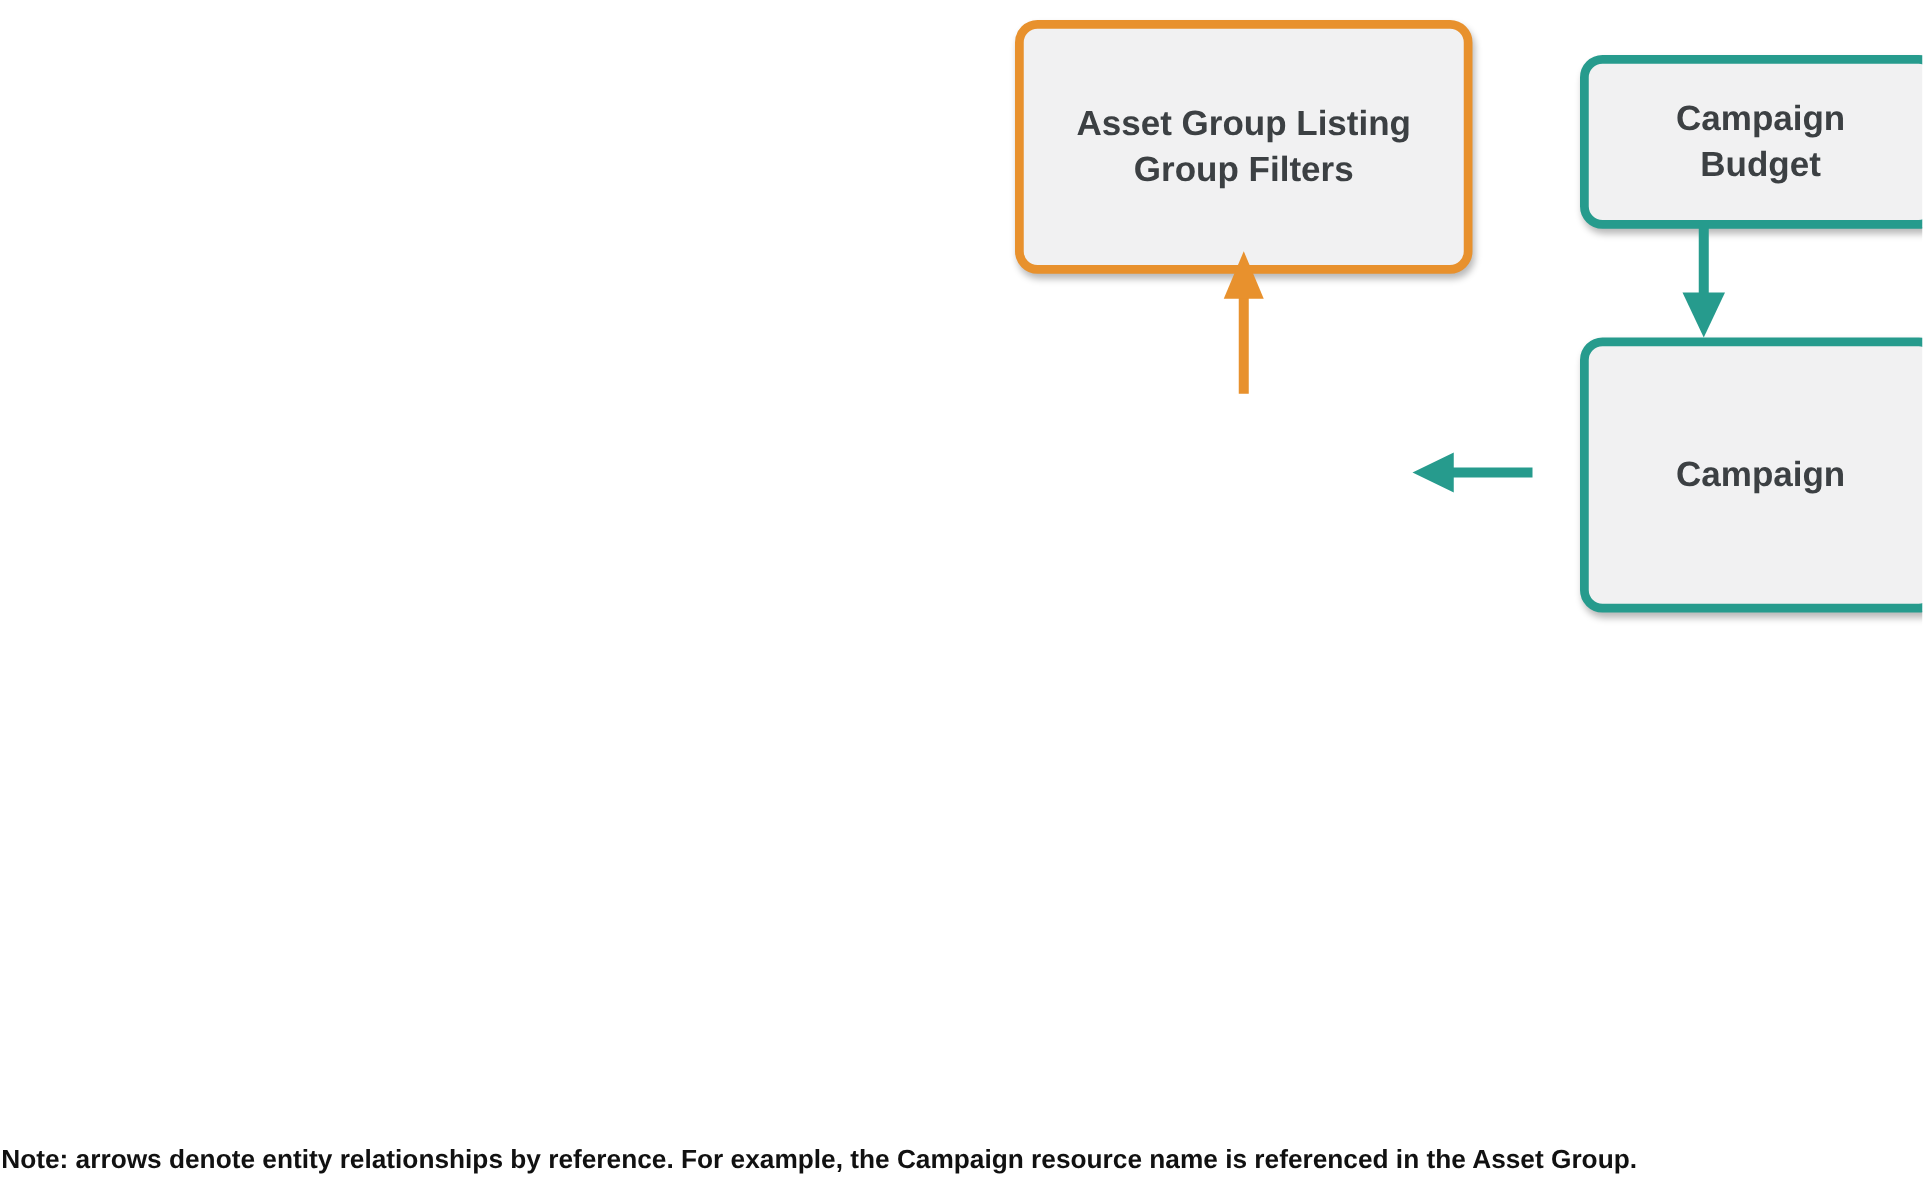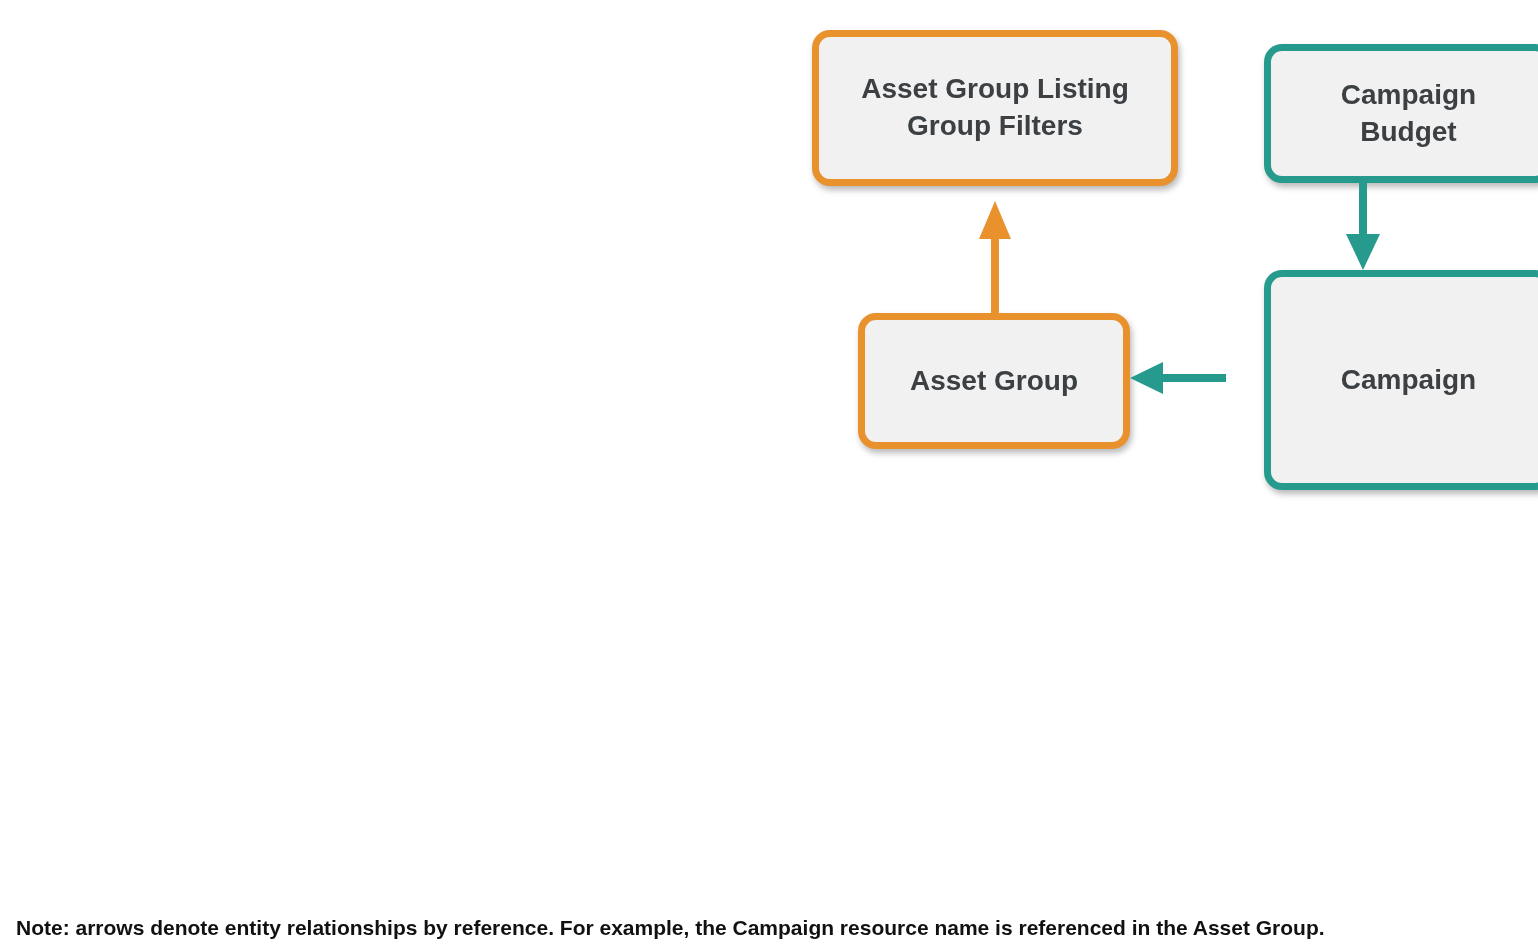--- a/index.html
+++ b/index.html
@@ -37,21 +37,21 @@
     color:var(--title);
     white-space:pre-line;
   }
   .box-subtitle{
     font-size:21px;
     line-height:1.32;
     color:var(--title);
     white-space:pre-line;
     margin-top:6px;
   }
-  #box-filters{left:812px;top:30px;width:366px;height:156px;}
+  #box-filters{left:812px;top:16px;width:366px;height:203px;}
   #box-campaign-budget{left:1224px;top:44px;width:289px;height:139px;}
   #box-asset-group{left:858px;top:313px;width:272px;height:136px;}
   #box-campaign{left:1224px;top:270px;width:289px;height:220px;}
 
   .arrow-shaft{position:absolute;}
   .arrow-head{position:absolute;width:0;height:0;}
   
   #arrow-orange-shaft{left:991px;top:235px;width:8px;height:80px;background:var(--orange);}
   #arrow-orange-head{left:979px;top:201px;
     border-left:16px solid transparent;border-right:16px solid transparent;
@@ -62,21 +62,21 @@
     border-left:17px solid transparent;border-right:17px solid transparent;
     border-top:36px solid var(--teal);}
   
   #arrow-teal-left-shaft{left:1160px;top:374px;width:66px;height:8px;background:var(--teal);}
   #arrow-teal-left-head{left:1130px;top:362px;
     border-top:16px solid transparent;border-bottom:16px solid transparent;
     border-right:33px solid var(--teal);}
 
   .note{
     position:absolute;
-    left:16px;top:916px;
+    left:1px;top:916px;
     font-size:21px;
     font-weight:bold;
     color:var(--note);
     white-space:nowrap;
   }
 </style>
 </head>
 <body>
 
 <div class="canvas">
@@ -84,23 +84,20 @@
   <div class="box orange" id="box-filters">
     <div class="box-title">Asset Group Listing
 Group Filters</div>
   </div>
 
   <div class="box teal" id="box-campaign-budget">
     <div class="box-title">Campaign
 Budget</div>
   </div>
 
-  <div class="box orange" id="box-asset-group">
-    <div class="box-title">Asset Group</div>
-  </div>
 
   <div class="box teal" id="box-campaign">
     <div class="box-title">Campaign</div>
   </div>
 
   <div class="arrow-shaft" id="arrow-orange-shaft"></div>
   <div class="arrow-head" id="arrow-orange-head"></div>
 
   <div class="arrow-shaft" id="arrow-teal-down-shaft"></div>
   <div class="arrow-head" id="arrow-teal-down-head"></div>

